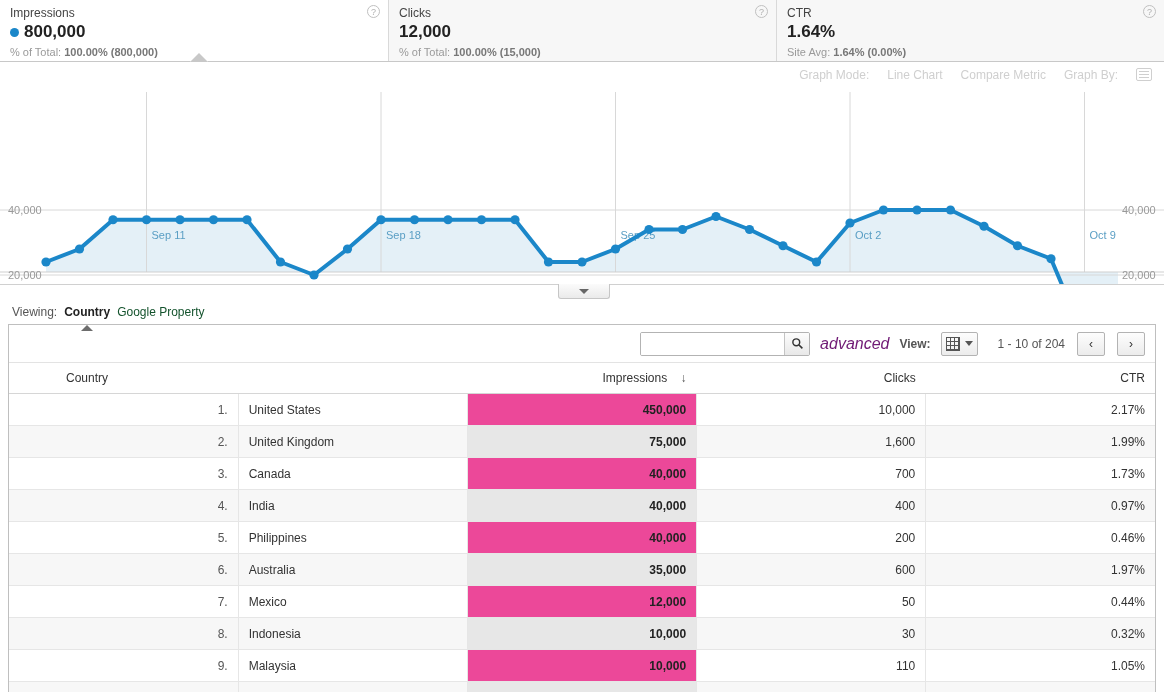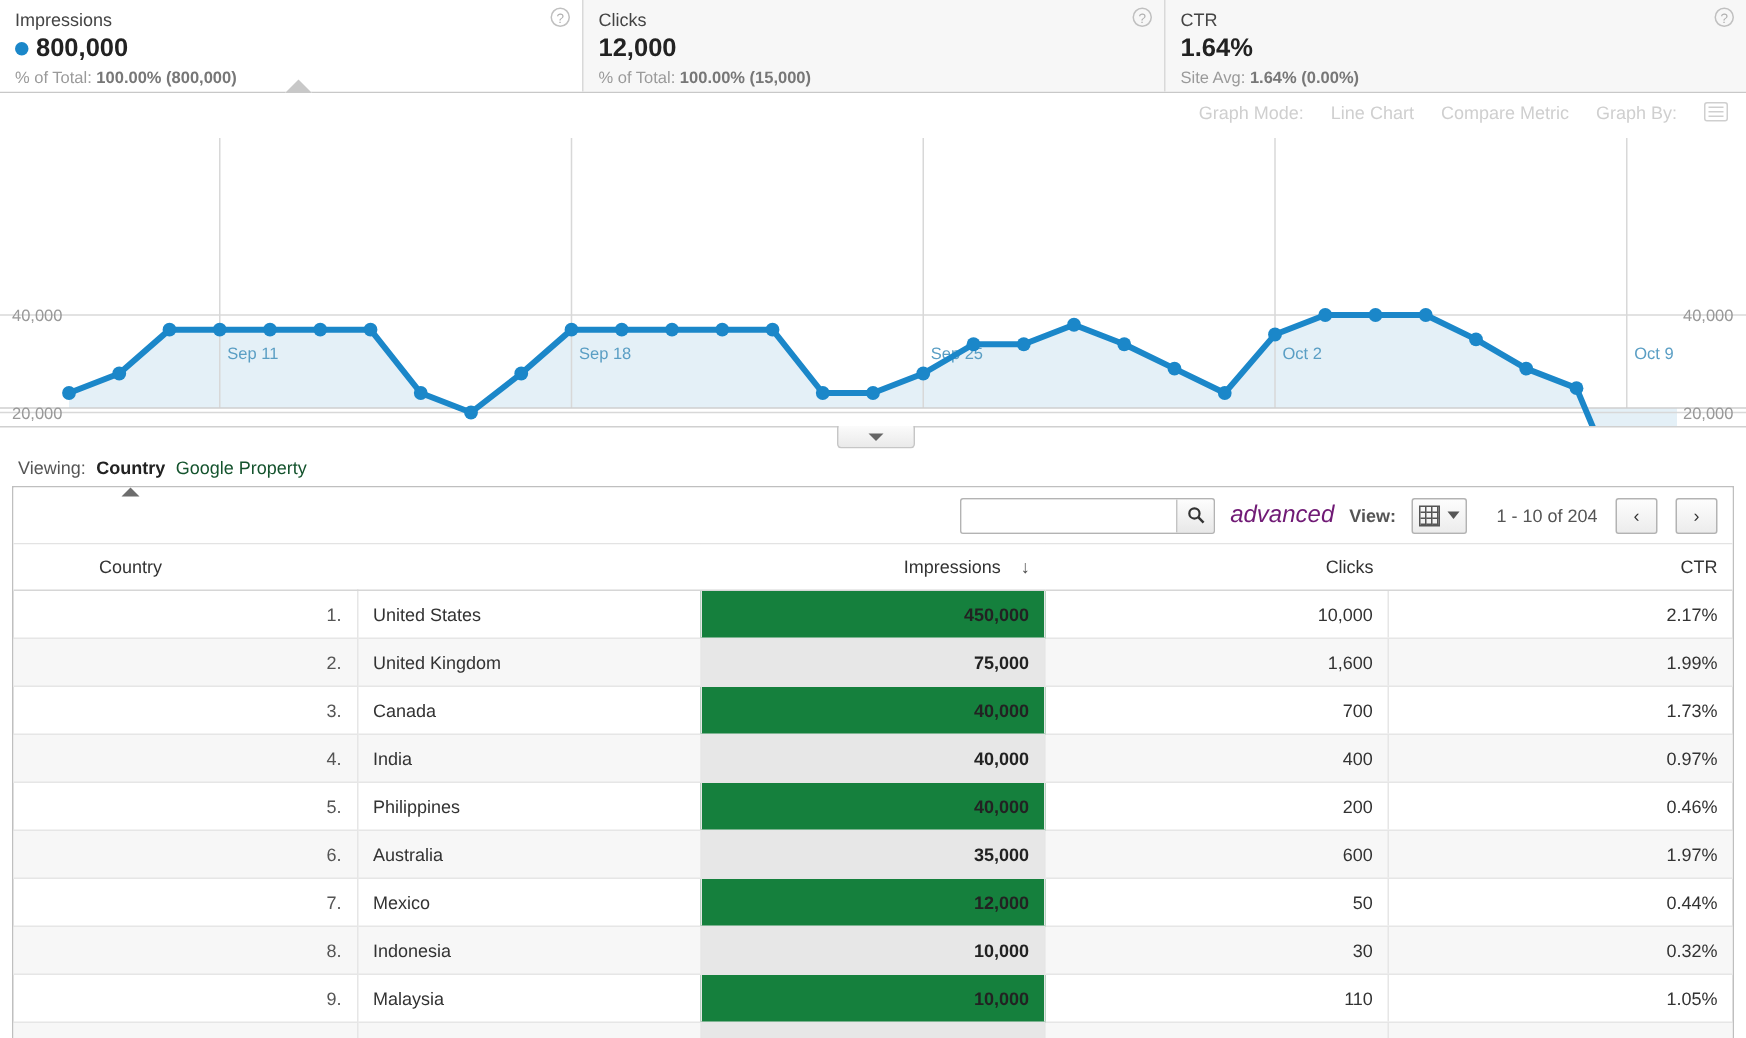--- a/index.html
+++ b/index.html
@@ -91,21 +91,21 @@
   table.data th.c-num{text-align:right;}
   .sort-arrow{display:inline-block;margin-left:10px;color:#555;font-size:12px;}
   table.data td{font-size:12px;padding:8px 10px;border-bottom:1px solid #e6e6e6;height:15px;}
   td.c-rank{width:56px;text-align:right;color:#555;padding-right:8px;border-right:1px solid #e6e6e6;}
   td.c-country{text-align:left;width:546px;}
   td.c-imp{text-align:right;width:182px;font-weight:bold;color:#222;}
   td.c-clk{text-align:right;width:182px;}
   td.c-ctr{text-align:right;}
   tr.alt td{background:#f7f7f7;}
   tr.alt td.c-imp{background:#e7e7e7;}
-  tr:not(.alt) td.c-imp{background:#15803d;}
+  tr:not(.alt) td.c-imp{background:#ec4899;}
   td.c-imp,td.c-clk{border-left:1px solid #e6e6e6;}
   td.c-ctr{border-left:1px solid #e6e6e6;}
 </style>
 </head>
 <body>
 
 <div class="metric-bar">
   <div class="metric-tab selected">
     <div class="metric-name">Impressions</div>
     <div class="metric-value">

